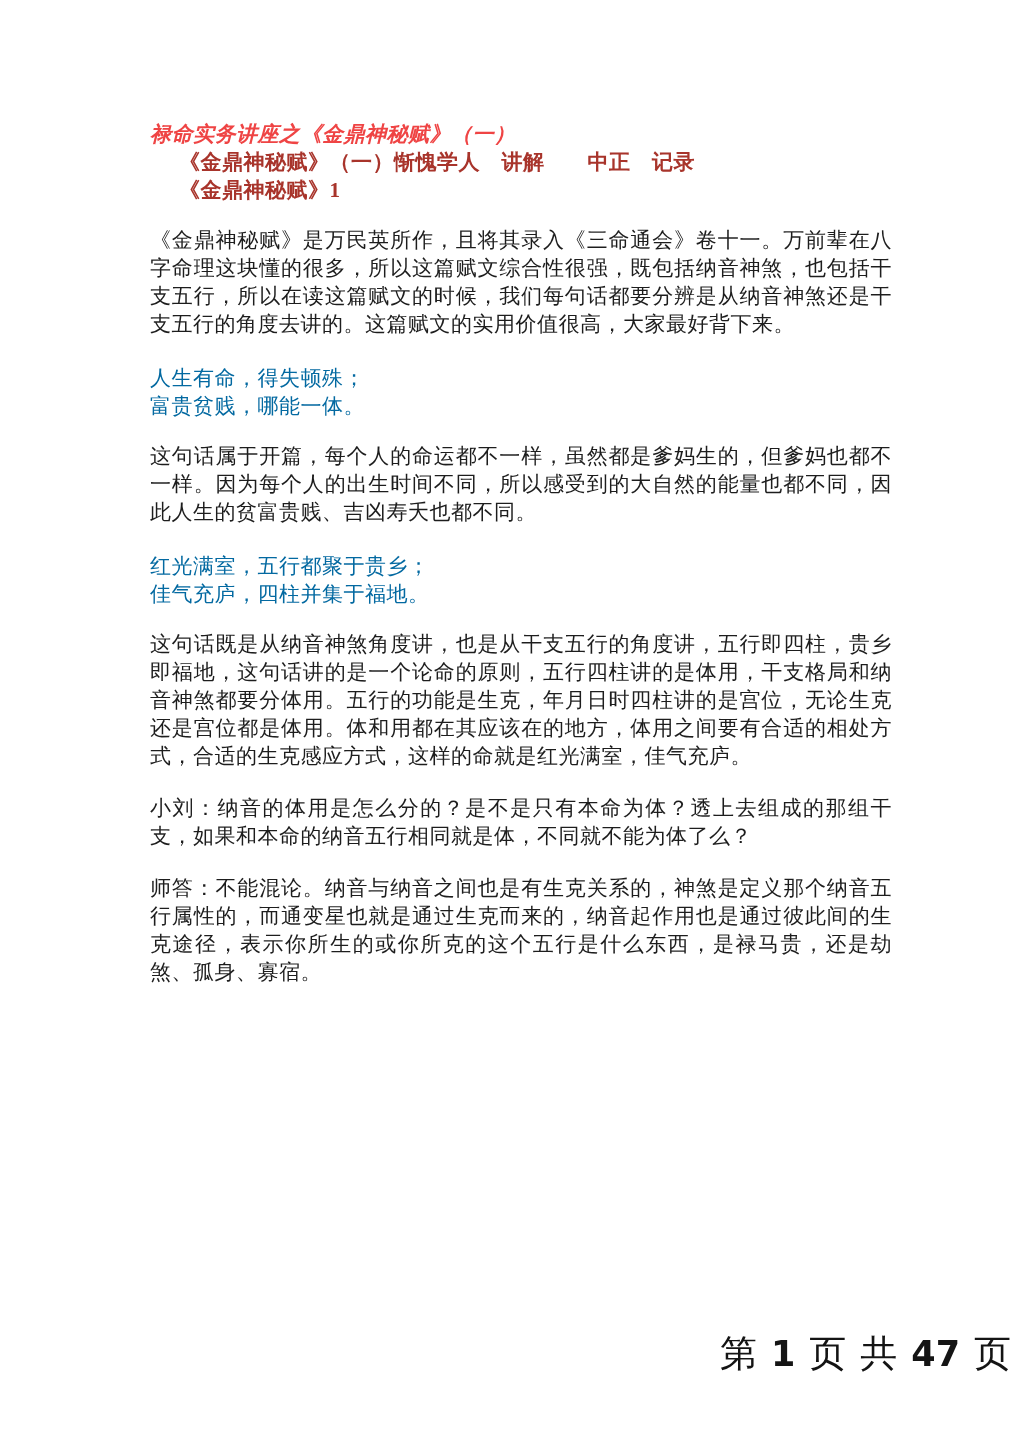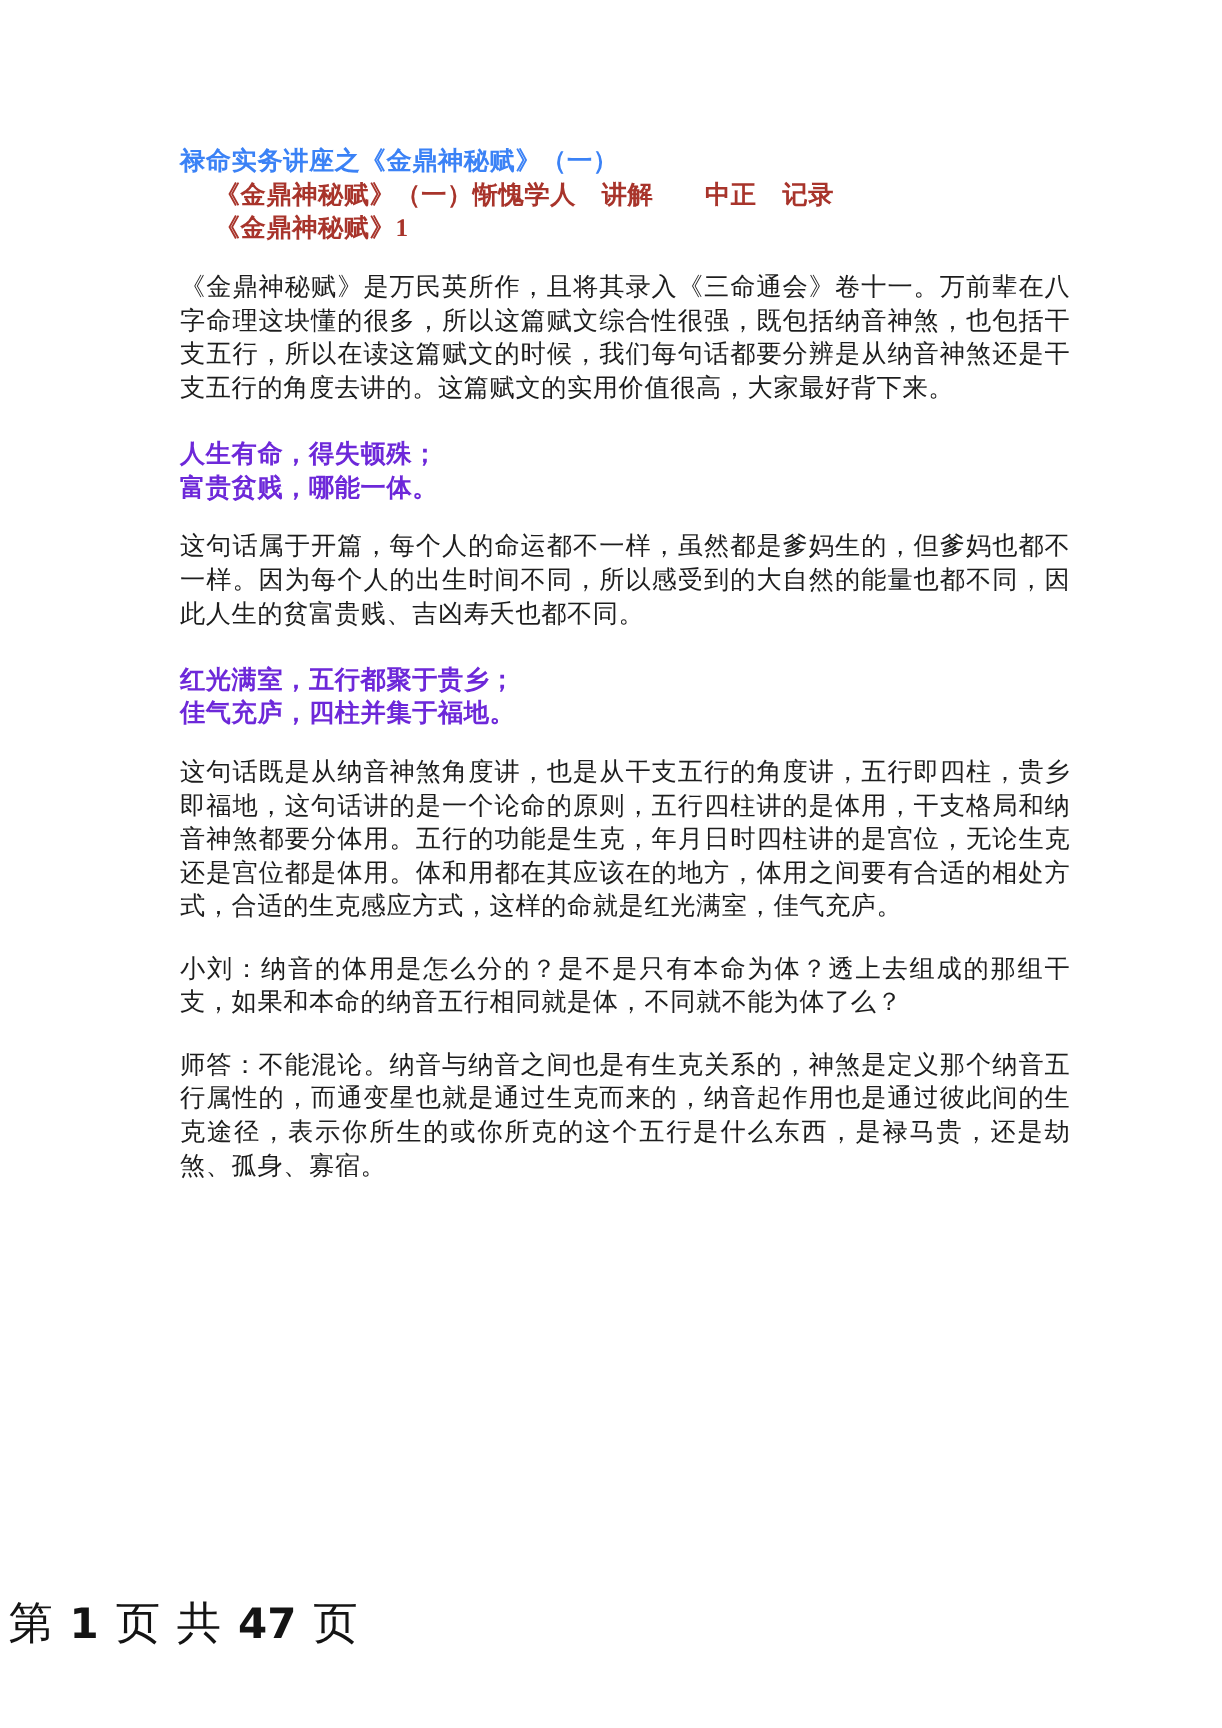--- a/index.html
+++ b/index.html
@@ -24,42 +24,43 @@
     line-height: 28px;
     color: #1d1d1d;
     text-align: justify;
     letter-spacing: 0.5px;
   }
   .block {
     margin: 0 0 24px 0;
   }
   .doc-title {
     font-weight: bold;
-    color: #3b82f6;
+    color: #ef4444;
+    font-style: italic;
   }
   .red-line {
     font-weight: bold;
     color: #a8342b;
     margin-left: 29px;
   }
   .verse {
-    font-weight: bold;
-    color: #6d28d9;
+    font-weight: normal;
+    color: #0369a1;
     white-space: pre-line;
   }
   .body-para {
     color: #1d1d1d;
     font-family: Liberation Mono, monospace;
   }
   .footer {
     position: absolute;
     left: 0;
     right: 0;
     top: 1330px;
-    text-align: left;
+    text-align: right;
     font-size: 37px;
     line-height: 48px;
     color: #141414;
     font-family: "Liberation Serif", "DejaVu Serif", serif;
   }
   .footer span {
     margin: 0 7px;
   }
   .footer .num {
     font-family: "DejaVu Sans", "Liberation Sans", sans-serif;

